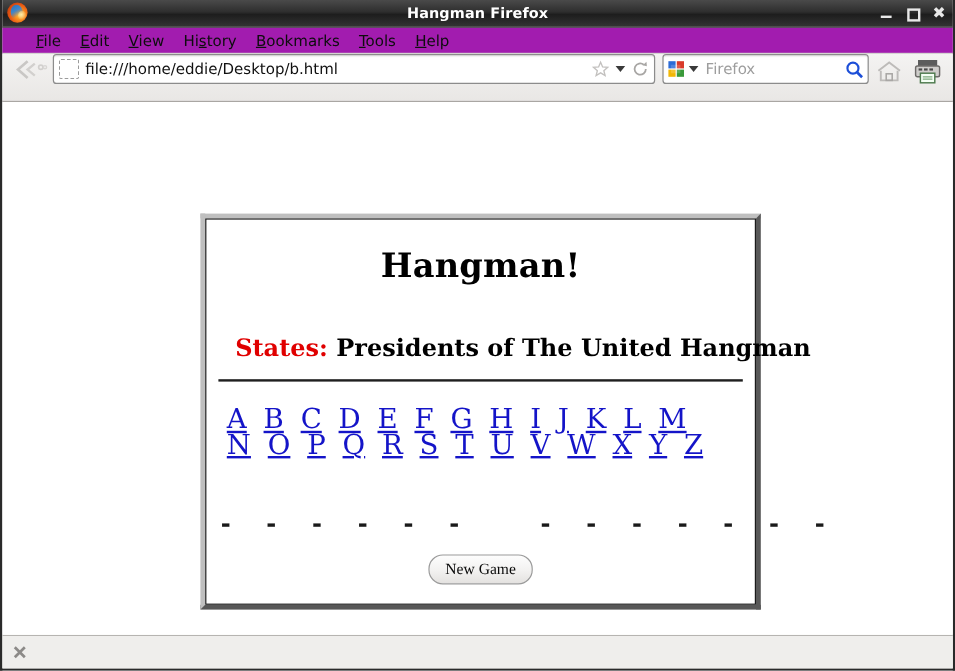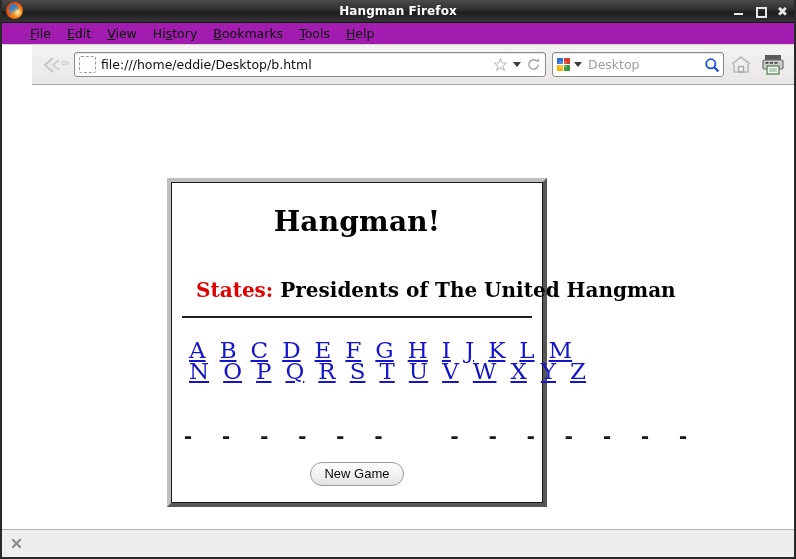--- a/index.html
+++ b/index.html
@@ -138,24 +138,22 @@
   }
   .menu-item u { text-decoration: underline; }
 
   
   .navbar {
     flex: 0 0 40px;
     height: 40px;
     background: linear-gradient(to bottom, #f4f3f2 0%, #e9e7e5 100%);
     border-bottom: 1px solid #a9a6a3;
     display: flex;
-    align-items: center;
     padding: 0 6px;
     box-sizing: border-box;
-    margin-left: 30px;
   }
   .navback {
     width: 34px; height: 26px;
     display: flex; align-items: center; justify-content: center;
     flex: 0 0 34px;
     opacity: 1;
   }
   .navback svg { display: block; }
 
   .urlbar {
@@ -246,21 +244,21 @@
     flex: 1 1 auto;
     background: #ffffff;
     position: relative;
     overflow: hidden;
   }
 
   .page-table {
     position: absolute;
     left: 165px;
     top: 93px;
-    width: 380px;
+    width: 467px;
     box-sizing: border-box;
     border-top: 4px solid #bfbfbf;
     border-left: 4px solid #bfbfbf;
     border-right: 4px solid #575757;
     border-bottom: 4px solid #575757;
     background: #4c1d95;
   }
   .page-inner {
     border: 1px solid #1a1a1a;
     background: #ffffff;
@@ -322,21 +320,21 @@
     letter-spacing: 7px;
     color: #1a1a1a;
     white-space: pre;
   }
 
   .btn-wrap {
     margin-top: 14px;
     text-align: center;
   }
   .new-game-btn {
-    font-family: Liberation Sans, sans-serif;
+    font-family: Liberation Serif, serif;
     font-size: 13px;
     color: #0a0a0a;
     background: linear-gradient(to bottom, #fdfdfd 0%, #f2f1f0 55%, #e4e2e0 100%);
     border: 1px solid #9a9a9a;
     border-radius: 12px;
     padding: 3px 13px 4px 13px;
     cursor: pointer;
   }
 
   
@@ -409,21 +407,21 @@
       <div class="goog-logo">
         <svg viewBox="0 0 16 15" width="16" height="15">
           <rect x="1" y="1" width="6" height="6" fill="#2b6bd6"></rect>
           <rect x="8" y="1" width="6" height="6" fill="#d93a29"></rect>
           <rect x="1" y="8" width="6" height="6" fill="#f2b705"></rect>
           <rect x="8" y="8" width="6" height="6" fill="#3a9a3a"></rect>
           <path d="M3 4 h8 v7 h-8 z" fill="#ffffff" opacity="0.18"></path>
         </svg>
       </div>
       <div class="chev"></div>
-      <div class="search-placeholder">Desktop</div>
+      <div class="search-placeholder">Firefox</div>
       <svg class="mag-icon" viewBox="0 0 16 16">
         <circle cx="6.8" cy="6.8" r="4.6" fill="none" stroke="#1d4fd8" stroke-width="1.8"></circle>
         <line x1="10.2" y1="10.2" x2="14.4" y2="14.4" stroke="#1d4fd8" stroke-width="2.2"></line>
       </svg>
     </div>
 
     <div class="tool-icon-btn">
       <svg width="22" height="20" viewBox="0 0 22 20">
         <polyline points="2,9 11,2 20,9" fill="none" stroke="#bdbbb9" stroke-width="1.6"></polyline>
         <polyline points="4,9 4,17 18,17 18,9" fill="none" stroke="#bdbbb9" stroke-width="1.6"></polyline>

